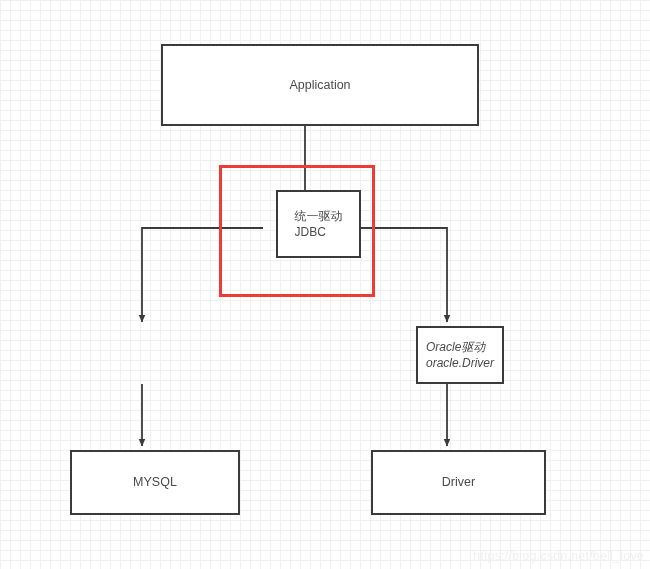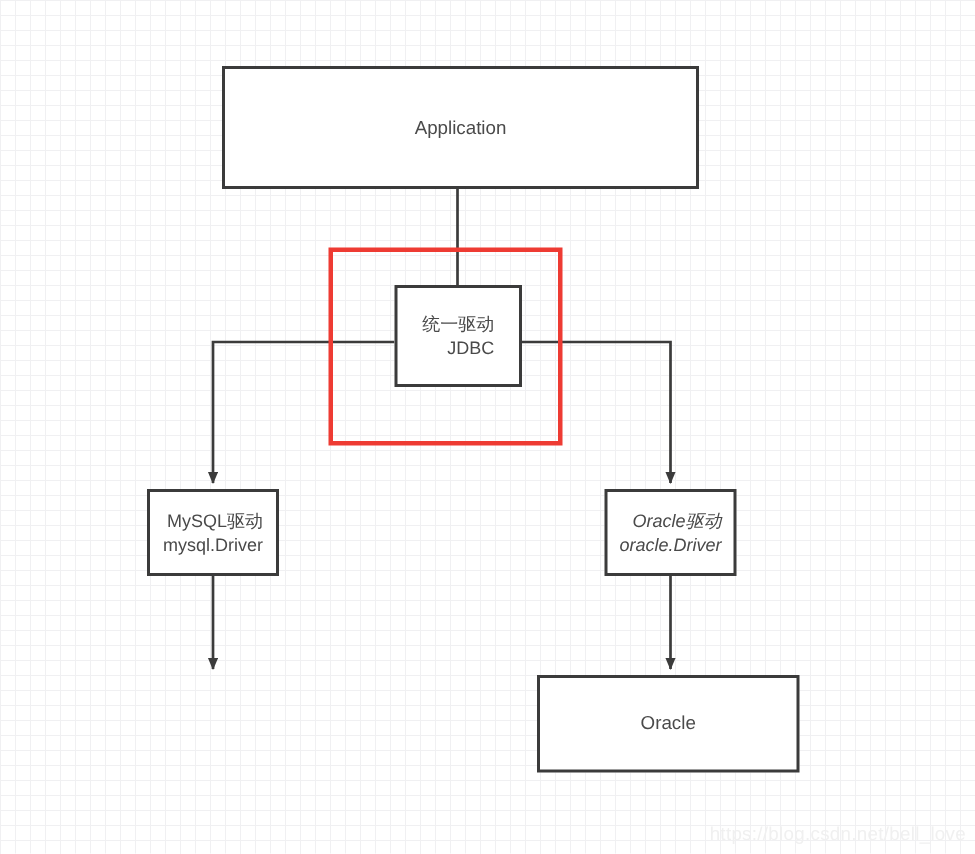--- a/index.html
+++ b/index.html
@@ -38,24 +38,25 @@
     height: 569px;
   }
   .node {
     position: absolute;
     box-sizing: border-box;
     background: #ffffff;
     border: 2px solid #3b3b3b;
     display: flex;
     align-items: center;
     justify-content: center;
-    text-align: right;
+    text-align: left;
     color: #4a4a4a;
     line-height: 1.35;
     white-space: pre-line;
+    margin-left: 13px;
   }
   .node-lg { font-size: 12.5px; }
   .node-sm { font-size: 12px; }
   .highlight-box {
     position: absolute;
     box-sizing: border-box;
     border: 3px solid #ee3b33;
     background: transparent;
   }
   .watermark {
@@ -91,24 +92,23 @@
     <path d="M 447,384 L 447,446" fill="none" stroke="#3b3b3b" stroke-width="1.8" marker-end="url(#arrowhead)"></path>
   </svg>
 
   <div class="highlight-box" style="left:219px; top:165px; width:156px; height:132px;"></div>
 
   <div class="node node-lg" style="left:148px; top:44px; width:318px; height:82px;">Application</div>
 
   <div class="node node-sm" style="left:263px; top:190px; width:85px; height:68px;">统一驱动
 JDBC</div>
 
-  <div class="node node-sm" style="left:98px; top:326px; width:88px; height:58px;">MySQL驱动
-mysql.Driver</div>
 
   <div class="node node-sm" style="left:403px; top:326px; width:88px; height:58px;font-style:italic;">Oracle驱动
 oracle.Driver</div>
 
+  <div class="node node-lg" style="left:57px; top:450px; width:170px; height:65px;">MYSQL</div>
 
-  <div class="node node-lg" style="left:358px; top:450px; width:175px; height:65px;">Oracle</div>
+  <div class="node node-lg" style="left:358px; top:450px; width:175px; height:65px;">Driver</div>
 
   <div class="watermark">https://blog.csdn.net/bell_love</div>
 
 </div>
 
 </body></html>

